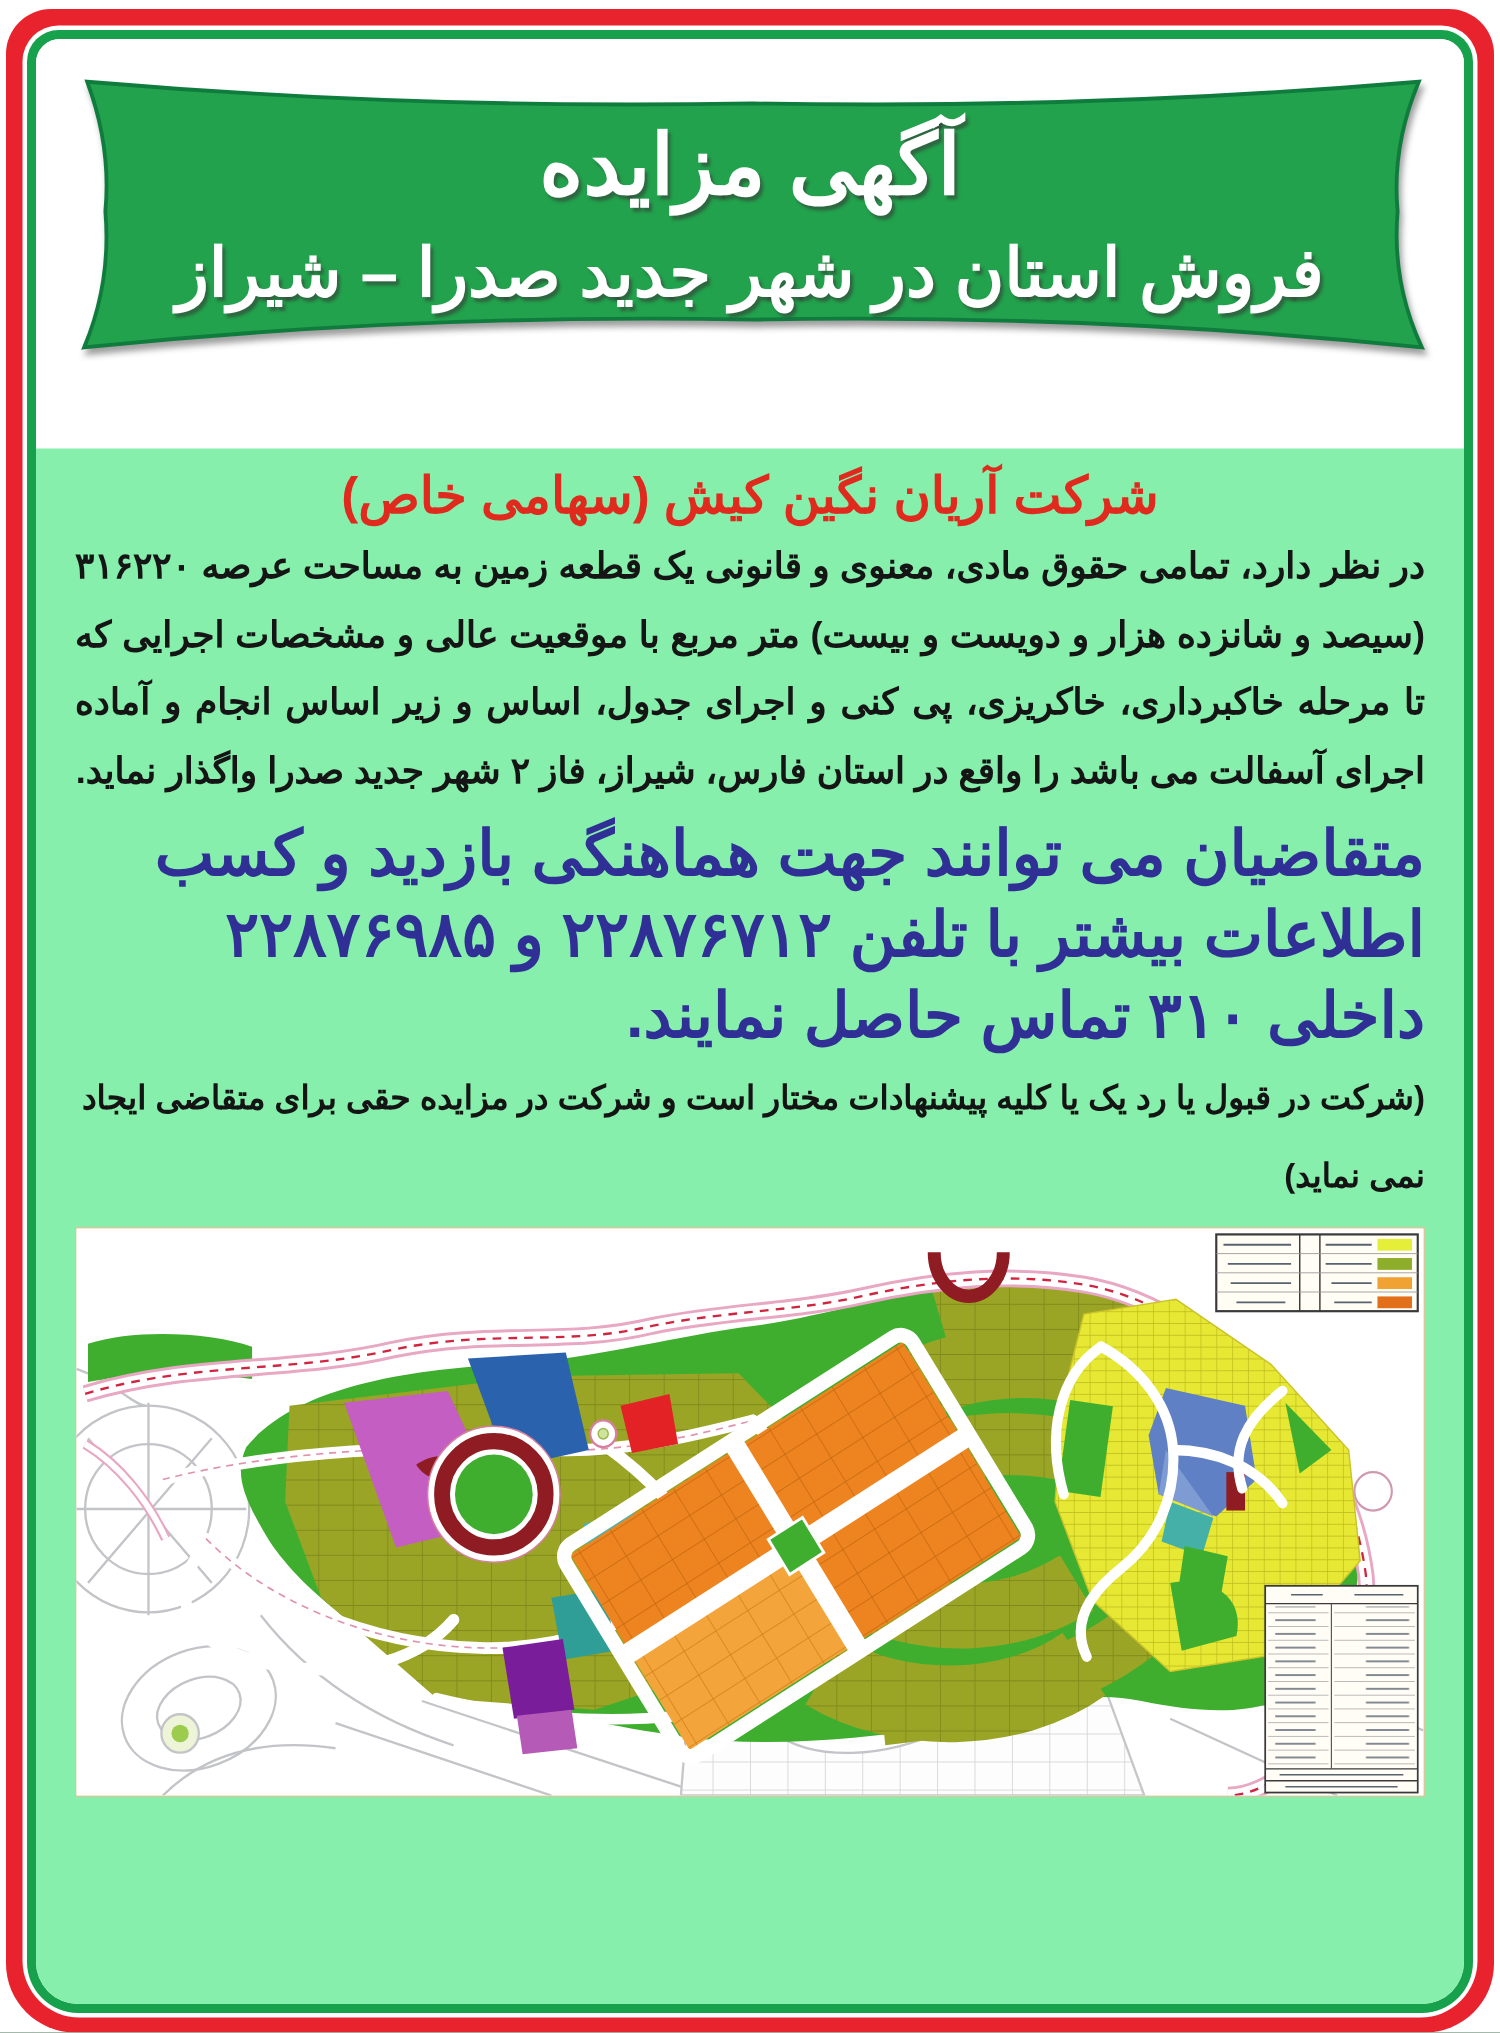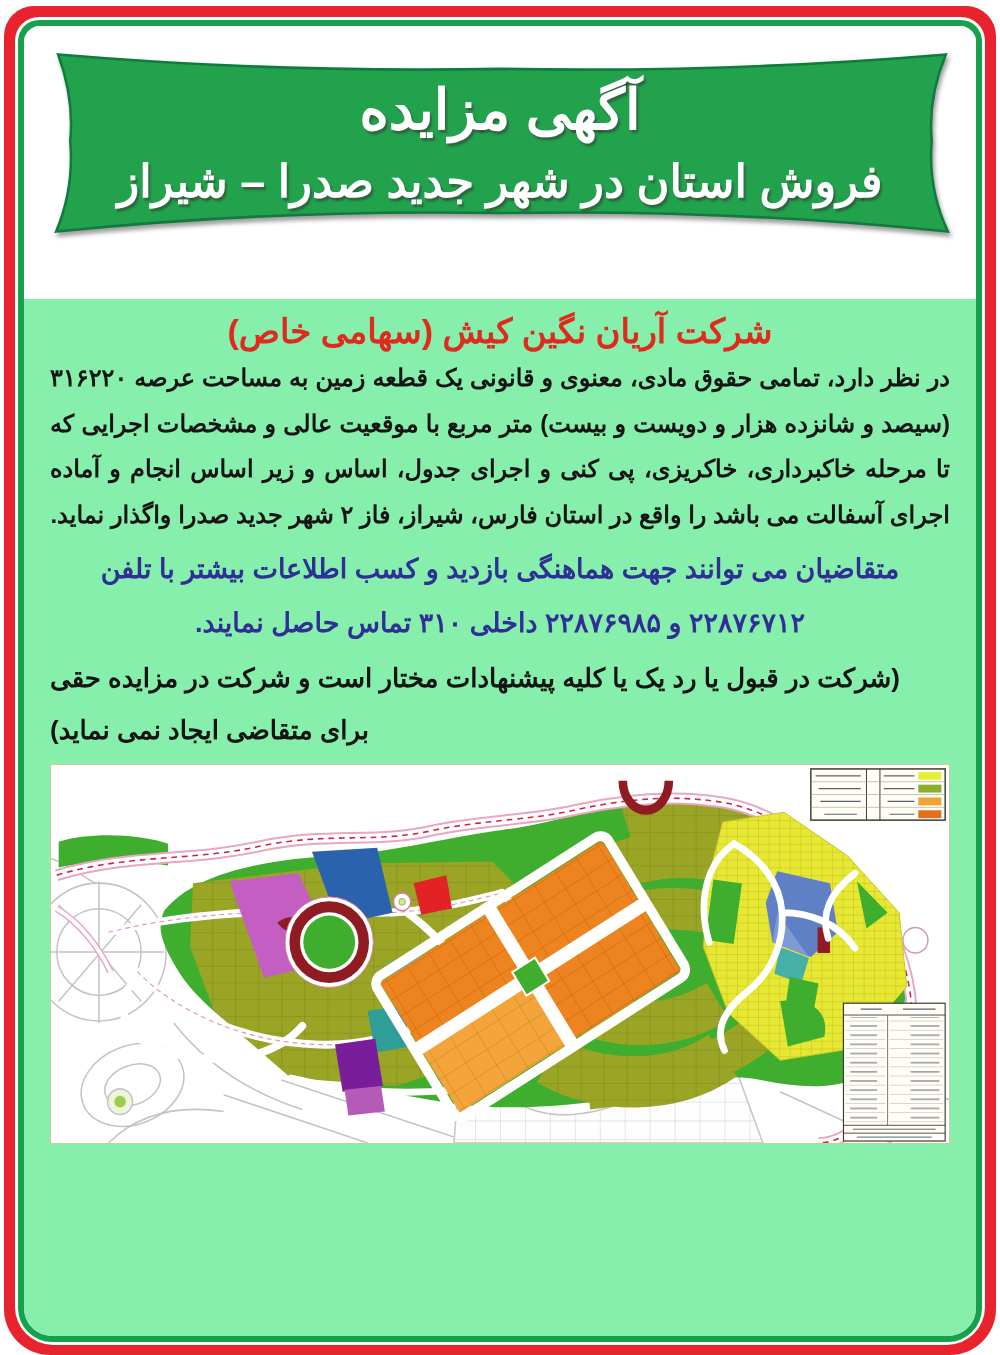--- a/index.html
+++ b/index.html
@@ -22,22 +22,22 @@
                align-items:center;justify-content:center;direction:rtl;color:#fff;font-weight:bold;
                text-shadow:2px 3px 2px rgba(55,55,55,.55);}
   .banner-line1{font-size:56px;line-height:1.1;margin-top:6px;}
   .banner-line2{font-size:45px;line-height:1.2;margin-top:14px;}
   
   .cream-section{position:absolute;top:230px;left:0;right:0;bottom:0;background:#86efac;
                  padding:2px 26px 0;direction:rtl;box-sizing:border-box;margin-top:43px;}
   .company{margin:8px 0 2px;text-align:center;color:#e02a1e;font-size:34px;font-weight:bold;line-height:1.3;}
   .body-par{margin:0;color:#151515;font-size:24px;font-weight:bold;line-height:45.5px;
             text-align:justify;text-justify:inter-word;}
-  .contact-par{margin:5px 0 0;color:#2f2f96;text-align:center;font-size:27px;font-weight:bold;line-height:54px;}
-  .disclaimer-par{margin:2px 0 0;color:#141414;text-align:left;font-size:26px;font-weight:bold;line-height:52px;}
+  .contact-par{margin:5px 0 0;color:#2f2f96;font-size:42px;font-weight:bold;line-height:54px;}
+  .disclaimer-par{margin:2px 0 0;color:#141414;text-align:right;font-size:22px;font-weight:bold;line-height:52px;}
   
   .map-box{margin:8px 0 0;height:378px;background:#ffffff;border:1px solid #d9c79b;direction:ltr;}
   .map-box svg{display:block;width:100%;height:100%;}
 </style>
 </head>
 <body>
 
 <div class="page">
   <div class="frame-red"></div>
   <div class="frame-whitegap"></div>

